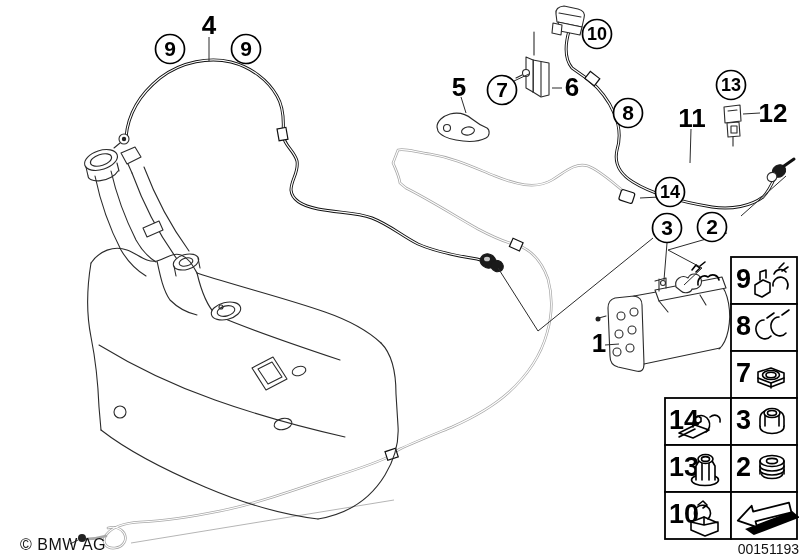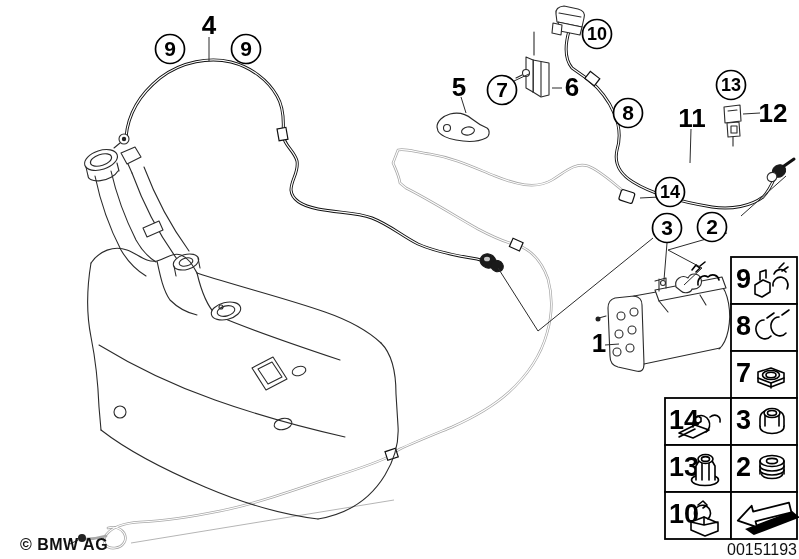--- a/index.html
+++ b/index.html
@@ -21,24 +21,24 @@
   .co{fill:#fff;stroke:#000;stroke-width:1.7;}
   .cot{font:bold 21px "Liberation Sans",sans-serif;text-anchor:middle;fill:#000;}
   .cot2{font:bold 18px "Liberation Sans",sans-serif;text-anchor:middle;fill:#000;}
   .plab{font:bold 26px "Liberation Sans",sans-serif;text-anchor:middle;fill:#000;}
   
   .cell{fill:#fff;stroke:#000;stroke-width:1.8;}
   .legnum{font:bold 27px "Liberation Sans",sans-serif;fill:#000;}
   .ic{stroke:#000;stroke-width:1.6;fill:#fff;stroke-linejoin:round;stroke-linecap:round;}
   .icn{stroke:#000;stroke-width:1.6;fill:none;stroke-linejoin:round;stroke-linecap:round;}
   
-  .copyright{position:absolute;left:20px;top:536px;font-weight:bold;font-size:16px;
+  .copyright{position:absolute;left:20px;top:536px;font-weight:normal;font-size:16px;
              letter-spacing:.5px;color:#111;}
-  .docnum{position:absolute;left:725px;top:541px;width:74px;text-align:center;
-          font-size:16px;color:#111;}
+  .docnum{position:absolute;left:725px;top:541px;width:74px;text-align:right;
+          font-size:14px;color:#111;}
 </style>
 </head>
 <body>
 
 <div id="stage">
 <svg width="799" height="559" viewBox="0 0 799 559">
 
   <g>
     <path class="lt" d="M631,197 C615,185 600,170 588,166 C575,162 565,172 552,180 C535,190 515,184 495,176
       C475,168 455,158 430,154 C415,152 405,148 398,150 L393,163 C396,170 399,176 400,183 L406,188

